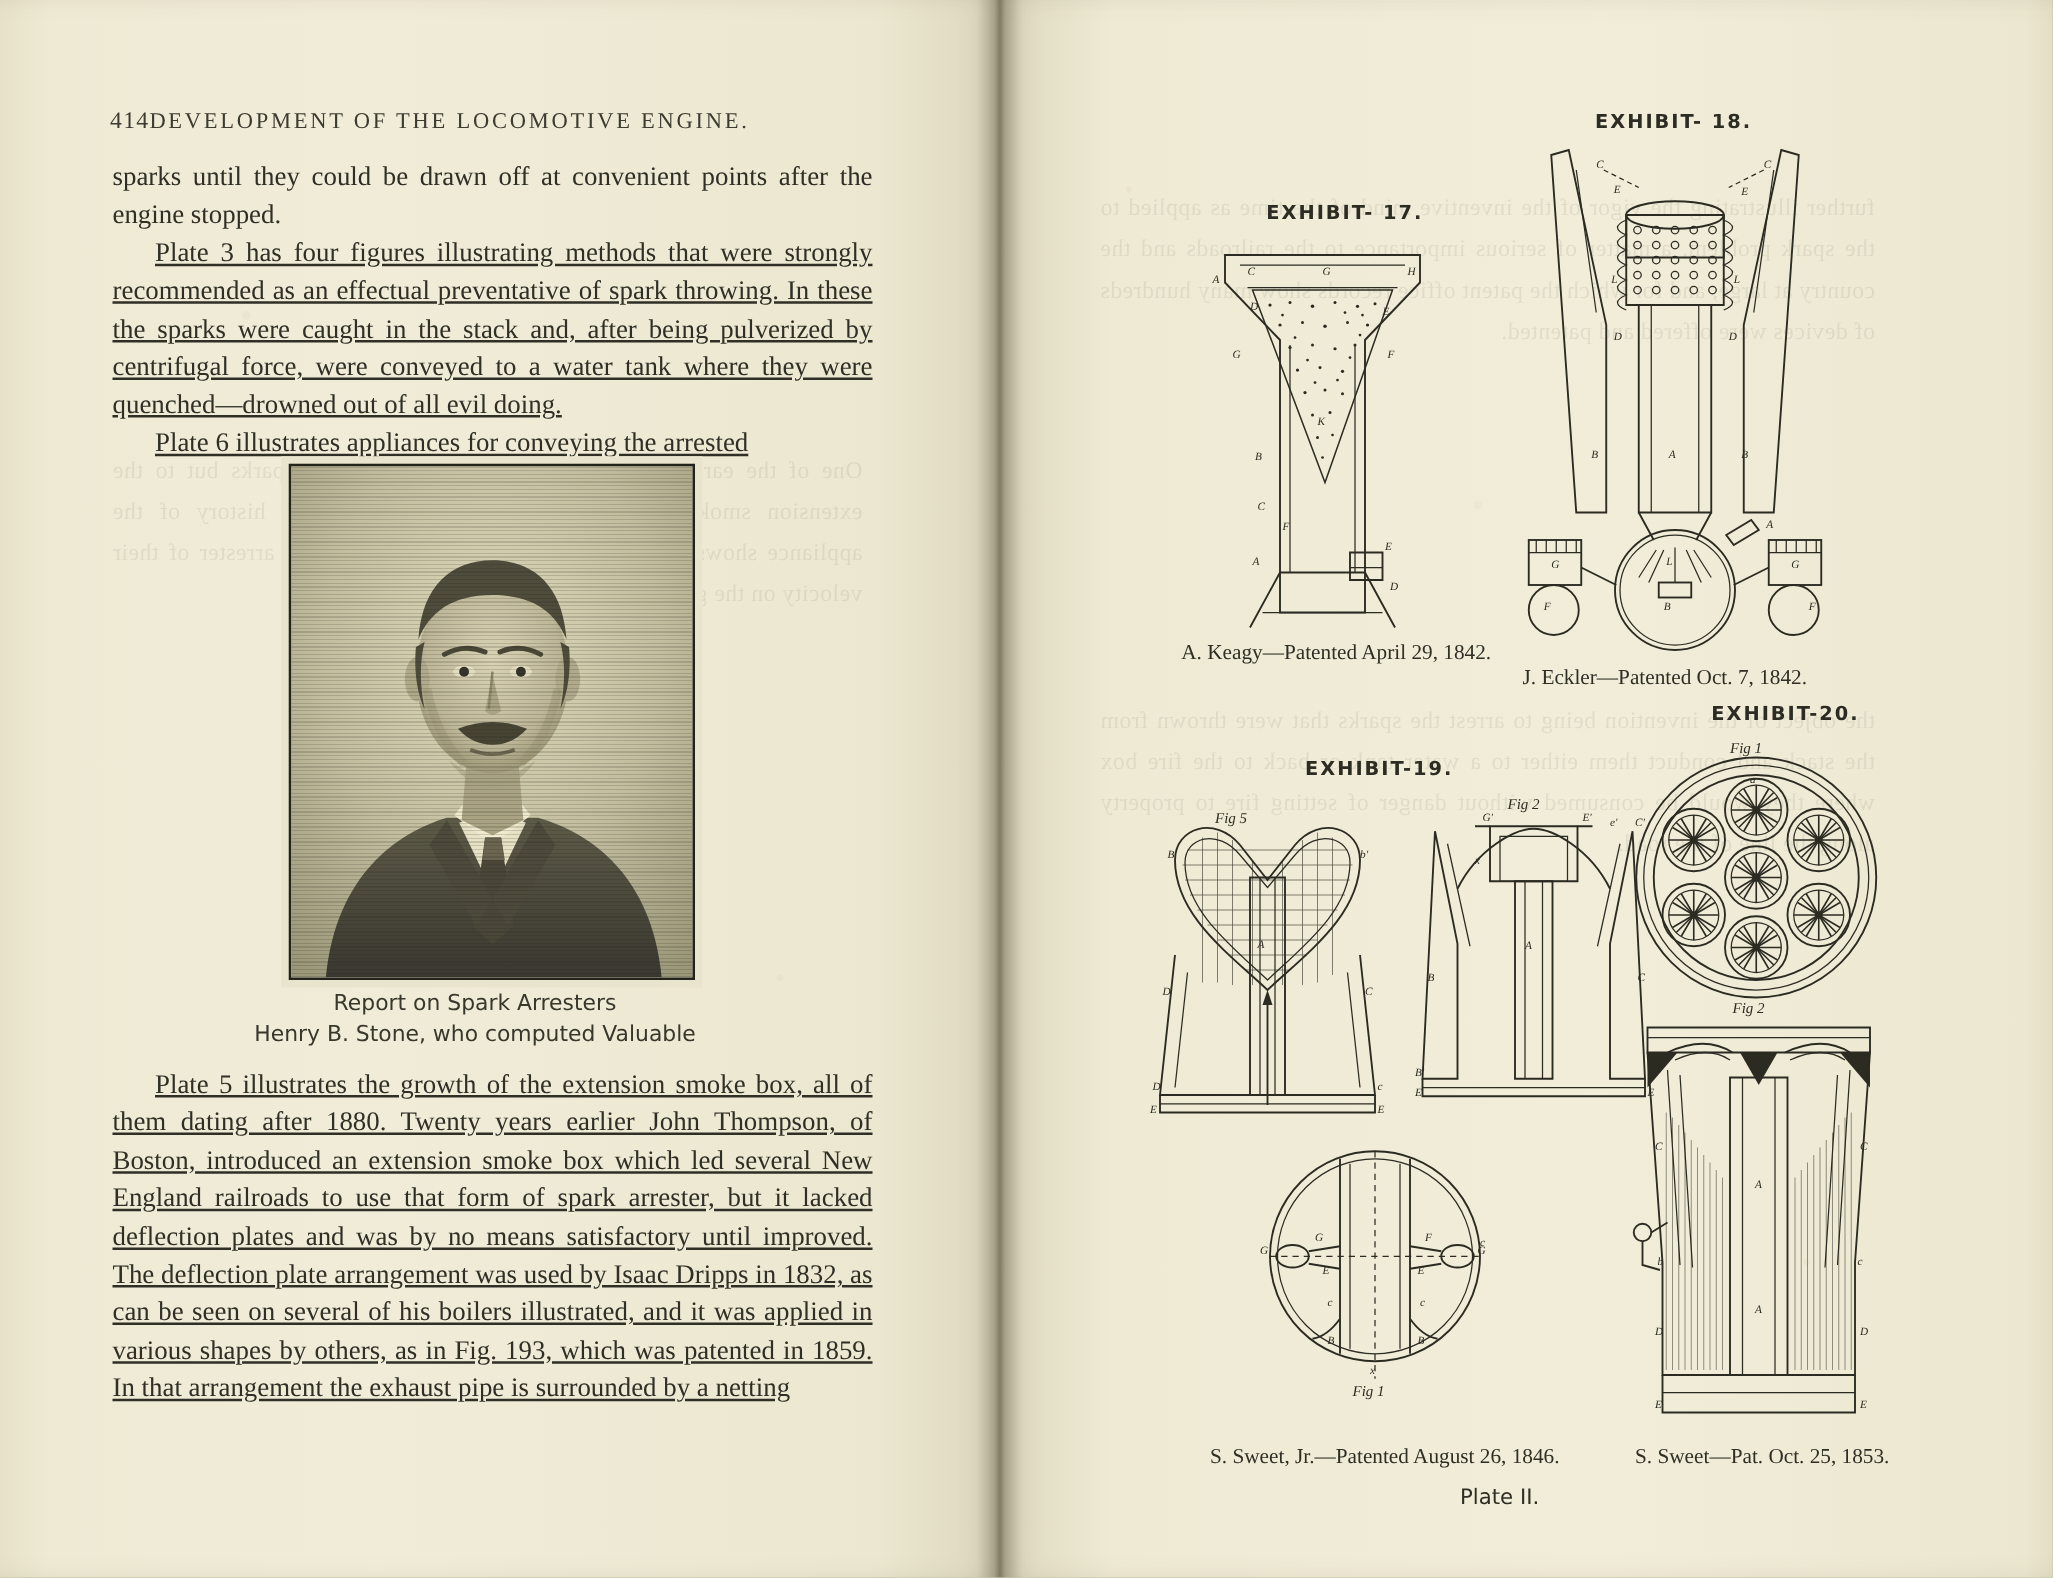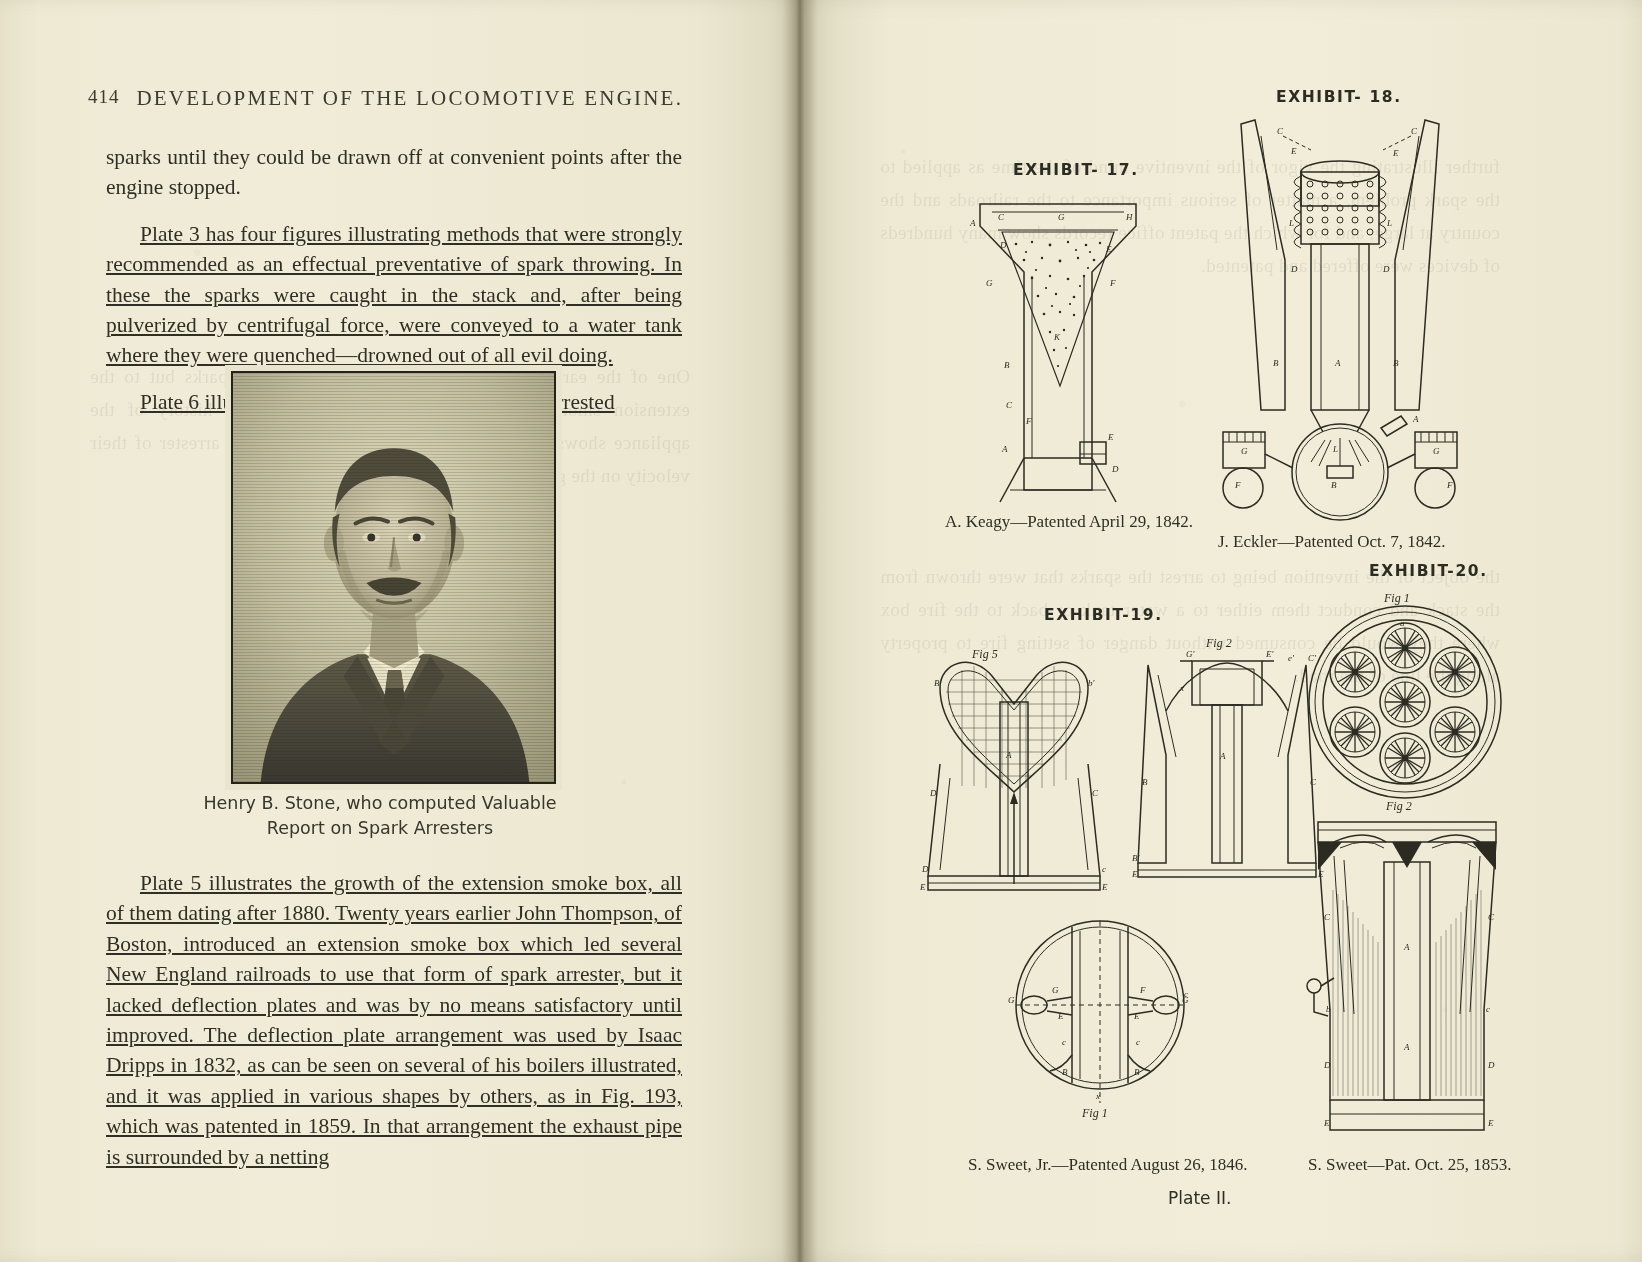--- a/index.html
+++ b/index.html
@@ -28,26 +28,26 @@
       radial-gradient(circle at 88% 80%,rgba(160,150,110,.12) 0 2px,transparent 3px),
       radial-gradient(circle at 55% 12%,rgba(150,140,100,.10) 0 2px,transparent 3px);}
 
   
   .ghost{position:absolute;opacity:.085;color:#3a3a2c;font-size:19px;line-height:33px;
     transform:scaleX(-1);letter-spacing:.4px;pointer-events:none;text-align:justify;}
 
   
   .running{position:absolute;top:86px;left:88px;width:612px;color:#3b3b30;}
   .folio{float:left;font-size:19px;letter-spacing:1px;}
-  .rhead{text-align:center;font-size:21px;letter-spacing:2.2px;padding-left:20px;}
+  .rhead{font-size:18px;letter-spacing:2.2px;padding-left:20px;}
 
   .col{position:absolute;left:90px;width:608px;color:#2f2f26;
        font-size:21.5px;line-height:30.4px;text-align:justify;
        -webkit-hyphens:none;hyphens:none;}
-  .col p{margin:16px;}
+  .col p{margin:0;}
   .col p.ind{text-indent:34px;text-decoration:underline;}
 
   
   .plate{position:absolute;left:225px;top:365px;width:337px;height:425px;
      background:#e9e4cd;padding:6px;box-sizing:border-box;}
   .plate .frame{width:100%;height:100%;box-sizing:border-box;
      border:2px solid #23231c;position:relative;overflow:hidden;background:#cdc9ab;}
   .plate svg{display:block;width:100%;height:100%;}
   .halftone{position:absolute;inset:0;pointer-events:none;opacity:.30;
      background:repeating-linear-gradient(0deg,rgba(30,30,22,.55) 0px,rgba(30,30,22,.55) 1px,transparent 1px,transparent 3px);}
@@ -167,22 +167,22 @@
         <path d="M110 180 q8 40 30 60" stroke="#9b9576" stroke-width="7" fill="none" opacity=".45"></path>
         <path d="M216 180 q-8 40 -30 60" stroke="#9b9576" stroke-width="7" fill="none" opacity=".45"></path>
 
         <rect x="0" y="0" width="325" height="413" fill="none"></rect>
       </svg>
       <div class="halftone"></div>
     </div>
   </div>
 
   <div class="cap" style="top:791px;">
+    <div>Report on Spark Arresters</div>
     <div>Henry B. Stone, who computed Valuable</div>
-    <div>Report on Spark Arresters</div>
   </div>
 
   <div class="col" style="top:852px;">
     <p class="ind">Plate 5 illustrates the growth of the extension smoke box, all of them dating after 1880.  Twenty years earlier John Thompson, of Boston, introduced an extension smoke box which led several New England railroads to use that form of spark arrester, but it lacked deflection plates and was by no means satisfactory until improved.  The deflection plate arrangement was used by Isaac Dripps in 1832, as can be seen on several of his boilers illustrated, and it was applied in various shapes by others, as in Fig. 193, which was patented in 1859.  In that arrangement the exhaust pipe is surrounded by a netting</p>
   </div>
 
   <div class="exlabel" style="left:1013px;top:161px;">EXHIBIT- 17.</div>
   <div class="exlabel" style="left:1276px;top:88px;">EXHIBIT- 18.</div>
   <div class="exlabel" style="left:1044px;top:606px;">EXHIBIT-19.</div>
   <div class="exlabel" style="left:1369px;top:562px;">EXHIBIT-20.</div>

